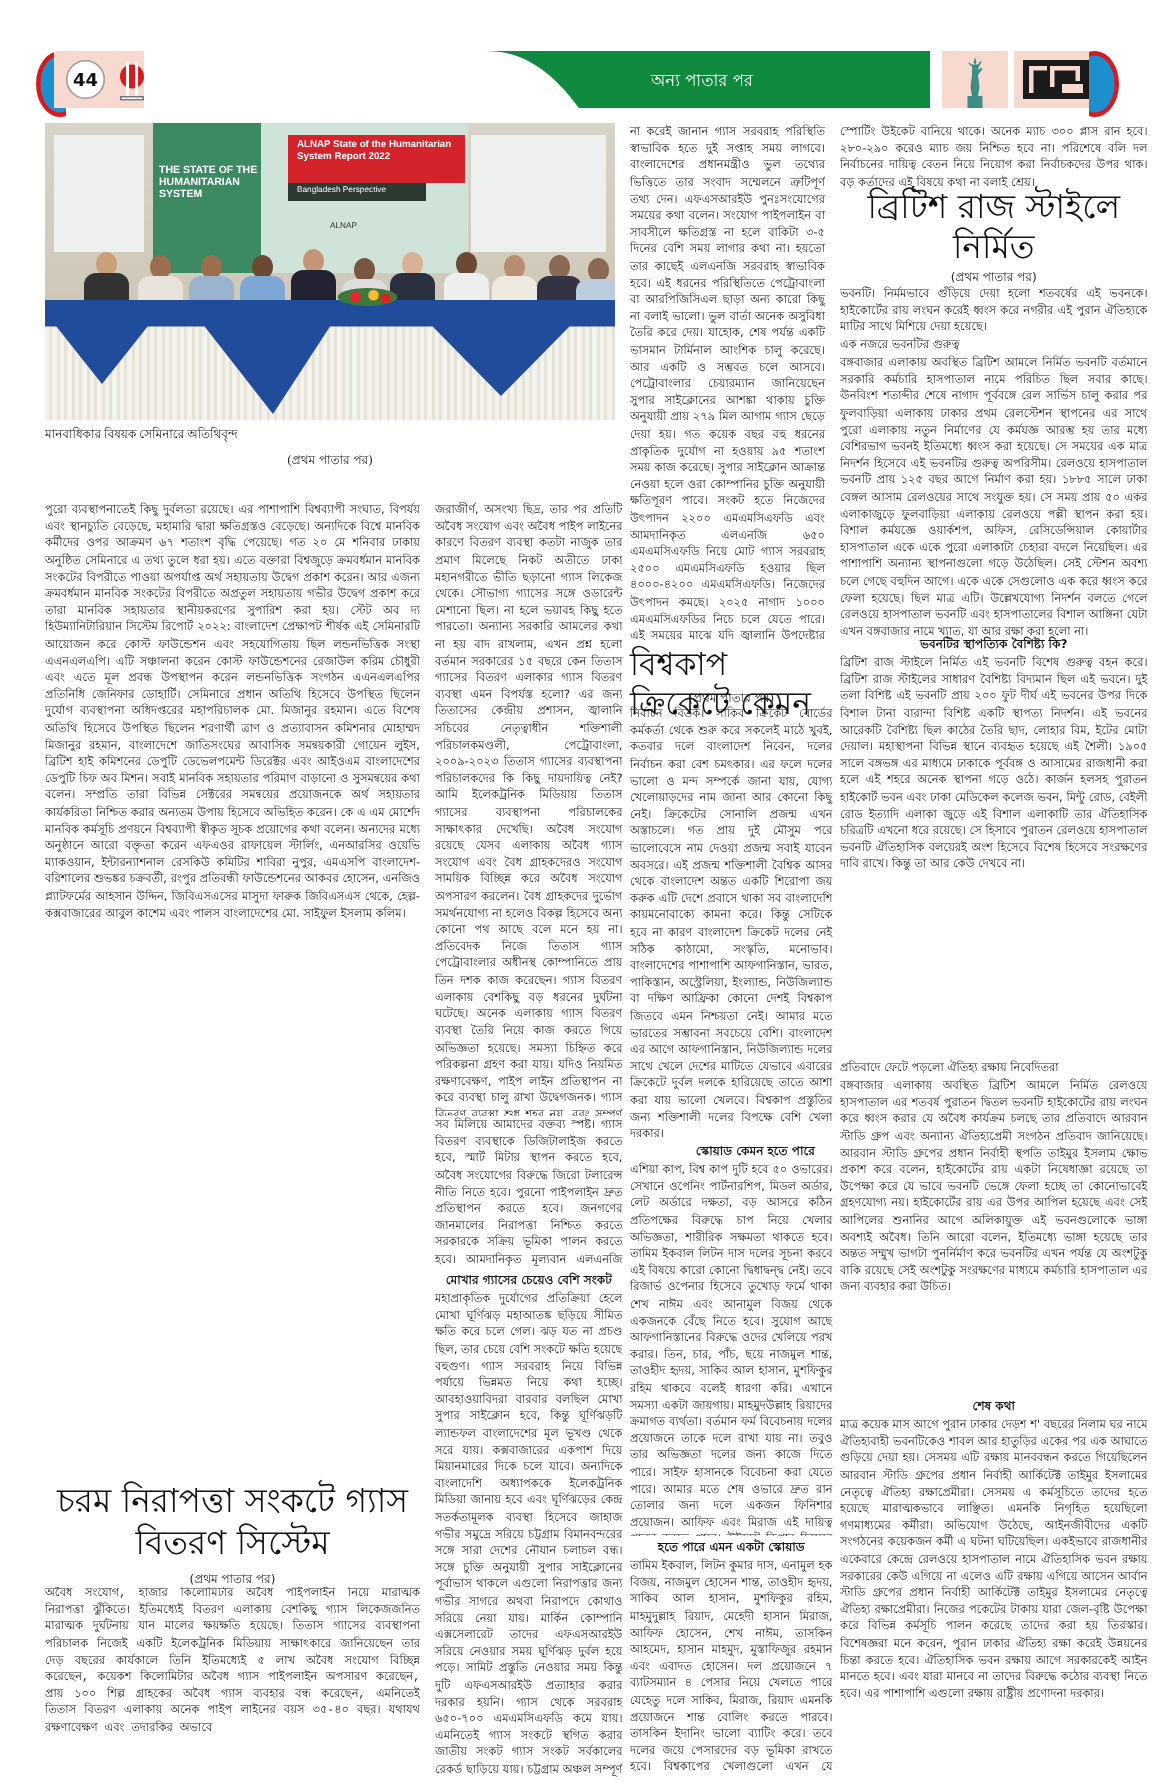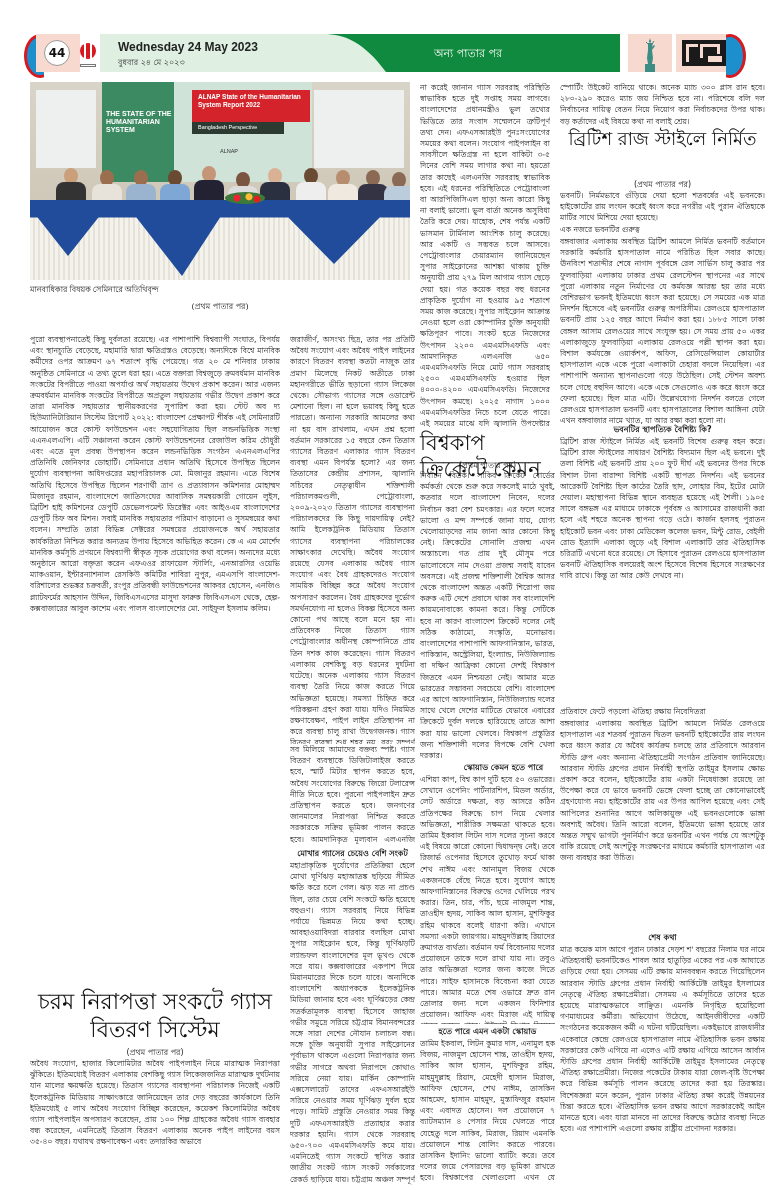--- a/index.html
+++ b/index.html
@@ -13,21 +13,21 @@
   }
   .mh-cap-left { left: 0; }
   .mh-cap-right { right: 0; }
   .mh-cap-left::before, .mh-cap-right::before {
     content: ""; position: absolute; top: 0; width: 26px; height: 38px; border-radius: 50%;
     border: 3px solid #d71920; background: #1c8fcc;
   }
   .mh-cap-left::before { left: 0; clip-path: inset(0 12px 0 0); }
   .mh-cap-right::before { right: 0; clip-path: inset(0 0 0 12px); }
   .mh-page {
-    position: absolute; left: 12px; top: 0; width: 44px; height: 38px; background: #f7d9d0;
+    position: absolute; left: 12px; top: 0; width: 60px; height: 38px; background: #f7d9d0;
   }
   .mh-pagenum {
     position: absolute; left: 8px; top: 6px; width: 26px; height: 26px; border-radius: 50%;
     background: #fff; border: 1px solid #999; font-size: 12px; font-weight: bold;
     display: flex; align-items: center; justify-content: center;
   }
   .mh-logo-small {
     position: absolute; left: 44px; top: 5px; width: 16px; height: 28px;
   }
   .mh-logo-small .circ { position:absolute; left:0; top:4px; width:16px; height:16px; border-radius:50%; background:#d71920; }
@@ -82,42 +82,38 @@
   .photo .flowers { position:absolute; left:195px; top:110px; width:40px; height:12px; border-radius:50%; background: radial-gradient(circle at 30% 50%, #e23 0 3px, transparent 4px), radial-gradient(circle at 60% 40%, #fb3 0 3px, transparent 4px), radial-gradient(circle at 80% 60%, #d22 0 3px, transparent 4px), #3d7a3a; }
 
   .caption { position:absolute; left:30px; top:283px; font-size:8px; color:#222;font-family:Liberation Serif, serif; }
   .headline1 { position:absolute; left:30px; top:292px; width:380px; text-align:center; font-size:22px; line-height:30px; font-family:"DejaVu Serif", serif; }
   .subhead { font-size: 8px; text-align: center; color: #222; }
 
   .h-crisis { position:absolute; left:30px; top:988px; width:250px; text-align:center; font-size:22px; line-height:28px; font-family:"DejaVu Serif", serif; }
   .h-crisis-sub { position:absolute; left:30px; top:1046px; width:250px; }
   .h-cricket { position:absolute; left:290px; top:430px; width:265px; text-align:center; font-size:21px; line-height:26px; font-family:"DejaVu Serif", serif; }
   .h-cricket-sub { position:absolute; left:290px; top:459px; width:265px; }
-  .h-british { position:absolute; left:560px; top:125px; width:205px; text-align:center; font-size:18px; line-height:27px; font-family:"DejaVu Serif", serif; }
+  .h-british { position:absolute; left:560px; top:125px; width:205px; text-align:center; font-size:22px; line-height:27px; font-family:"DejaVu Serif", serif; }
   .h-british-sub { position:absolute; left:560px; top:178px; width:205px; }
 
   .subh { text-align: center; font-weight: bold; font-size: 8px; }
 </style>
 </head>
 <body>
 
 <div class="masthead">
   <div class="mh-cap-left"></div>
   <div class="mh-page">
     <div class="mh-pagenum">44</div>
     <div class="mh-logo-small">
       <div class="circ"></div>
       <div class="bar" style="left:4px"></div>
       <div class="bar" style="left:10px"></div>
       <div class="base"></div>
     </div>
-  </div>
-  <div class="mh-date">
-    <div class="mh-date-en">Wednesday 24 May 2023</div>
-    <div class="mh-date-bn">বুধবার ২৪ মে ২০২৩</div>
   </div>
   <div class="mh-green"></div>
   <div class="mh-section">অন্য পাতার পর</div>
   <div class="mh-statue">
     <svg width="20" height="36" viewBox="0 0 20 36">
       <path d="M10 2 L11 6 L9 6 Z M8 7 L13 7 L12 11 L14 9 L15 10 L12 14 L13 22 L12 28 L15 28 L15 36 L5 36 L5 28 L8 28 L7 22 L8 14 Z" fill="#3d8c86"></path>
       <path d="M6 6 L8 8 M14 5 L12 8 M10 4 L10 7" stroke="#3d8c86" stroke-width="1"></path>
     </svg>
   </div>
   <div class="mh-brand">
@@ -178,21 +174,21 @@
 <div class="headline1">
   <div class="subhead">(প্রথম পাতার পর)</div>
 </div>
 
 <div class="col" style="left:30px;top:334px;width:250px;height:650px;">
   <p>পুরো ব্যবস্থাপনাতেই কিছু দুর্বলতা রয়েছে। এর পাশাপাশি বিশ্বব্যাপী সংঘাত, বিপর্যয় এবং স্থানচ্যুতি বেড়েছে, মহামারি দ্বারা ক্ষতিগ্রস্তও বেড়েছে। অন্যদিকে বিশ্বে মানবিক কর্মীদের ওপর আক্রমণ ৬৭ শতাংশ বৃদ্ধি পেয়েছে। গত ২০ মে শনিবার ঢাকায় অনুষ্ঠিত সেমিনারে এ তথ্য তুলে ধরা হয়। এতে বক্তারা বিশ্বজুড়ে ক্রমবর্ধমান মানবিক সংকটের বিপরীতে পাওয়া অপর্যাপ্ত অর্থ সহায়তায় উদ্বেগ প্রকাশ করেন। আর এজন্য ক্রমবর্ধমান মানবিক সংকটের বিপরীতে অপ্রতুল সহায়তায় গভীর উদ্বেগ প্রকাশ করে তারা মানবিক সহায়তার স্থানীয়করণের সুপারিশ করা হয়। স্টেট অব দ্য হিউম্যানিটারিয়ান সিস্টেম রিপোর্ট ২০২২: বাংলাদেশ প্রেক্ষাপট শীর্ষক এই সেমিনারটি আয়োজন করে কোস্ট ফাউন্ডেশন এবং সহযোগিতায় ছিল লন্ডনভিত্তিক সংস্থা এএনএলএপি। এটি সঞ্চালনা করেন কোস্ট ফাউন্ডেশনের রেজাউল করিম চৌধুরী এবং এতে মূল প্রবন্ধ উপস্থাপন করেন লন্ডনভিত্তিক সংগঠন এএনএলএপির প্রতিনিধি জেনিফার ডোহার্টি। সেমিনারে প্রধান অতিথি হিসেবে উপস্থিত ছিলেন দুর্যোগ ব্যবস্থাপনা অধিদপ্তরের মহাপরিচালক মো. মিজানুর রহমান। এতে বিশেষ অতিথি হিসেবে উপস্থিত ছিলেন শরণার্থী ত্রাণ ও প্রত্যাবাসন কমিশনার মোহাম্মদ মিজানুর রহমান, বাংলাদেশে জাতিসংঘের আবাসিক সমন্বয়কারী গোয়েন লুইস, ব্রিটিশ হাই কমিশনের ডেপুটি ডেভেলপমেন্ট ডিরেক্টর এবং আইওএম বাংলাদেশের ডেপুটি চিফ অব মিশন। সবাই মানবিক সহায়তার পরিমাণ বাড়ানো ও সুসমন্বয়ের কথা বলেন। সম্প্রতি তারা বিভিন্ন সেক্টরের সমন্বয়ের প্রয়োজনকে অর্থ সহায়তার কার্যকরিতা নিশ্চিত করার অন্যতম উপায় হিসেবে অভিহিত করেন। কে এ এম মোর্শেদ মানবিক কর্মসূচি প্রণয়নে বিশ্বব্যাপী স্বীকৃত সূচক প্রয়োগের কথা বলেন। অন্যদের মধ্যে অনুষ্ঠানে আরো বক্তৃতা করেন এফএওর রাফায়েল স্টার্লিং, এনআরসির ওয়েভি ম্যাকওয়ান, ইন্টারন্যাশনাল রেসকিউ কমিটির শাবিরা নুপুর, এমএসপি বাংলাদেশ-বরিশালের শুভঙ্কর চক্রবর্তী, রংপুর প্রতিবন্ধী ফাউন্ডেশনের আকবর হোসেন, এনজিও প্ল্যাটফর্মের আহসান উদ্দিন, জিবিএসএসের মাসুদা ফারুক জিবিএসএস থেকে, হেল্প-কক্সবাজারের আবুল কাশেম এবং পালস বাংলাদেশের মো. সাইফুল ইসলাম কলিম।</p>
 </div>
 
 <div class="h-crisis">চরম নিরাপত্তা সংকটে গ্যাস বিতরণ সিস্টেম</div>
 <div class="h-crisis-sub subhead">(প্রথম পাতার পর)</div>
-<div class="col" style="left:30px;top:1058px;width:250px;height:125px;">
+<div class="col" style="left:30px;top:1058px;width:250px;height:125px;font-family:Liberation Mono, monospace;">
   <p>অবৈধ সংযোগ, হাজার কিলোমিটার অবৈধ পাইপলাইন নিয়ে মারাত্মক নিরাপত্তা ঝুঁকিতে। ইতিমধ্যেই বিতরণ এলাকায় বেশকিছু গ্যাস লিকেজজনিত মারাত্মক দুর্ঘটনায় যান মালের ক্ষয়ক্ষতি হয়েছে। তিতাস গ্যাসের ব্যবস্থাপনা পরিচালক নিজেই একটি ইলেকট্রনিক মিডিয়ায় সাক্ষাৎকারে জানিয়েছেন তার দেড় বছরের কার্যকালে তিনি ইতিমধ্যেই ৫ লাখ অবৈধ সংযোগ বিচ্ছিন্ন করেছেন, কয়েকশ কিলোমিটার অবৈধ গ্যাস পাইপলাইন অপসারণ করেছেন, প্রায় ১০০ শিল্প গ্রাহকের অবৈধ গ্যাস ব্যবহার বন্ধ করেছেন, এমনিতেই তিতাস বিতরণ এলাকায় অনেক পাইপ লাইনের বয়স ৩৫-৪০ বছর। যথাযথ রক্ষণাবেক্ষণ এবং তদারকির অভাবে</p>
 </div>
 
 <div class="col" style="left:290px;top:334px;width:125px;height:410px;">
   <p>জরাজীর্ণ, অসংখ্য ছিদ্র, তার পর প্রতিটি অবৈধ সংযোগ এবং অবৈধ পাইপ লাইনের কারণে বিতরণ ব্যবস্থা কতটা নাজুক তার প্রমাণ মিলেছে নিকট অতীতে ঢাকা মহানগরীতে ভীতি ছড়ানো গ্যাস লিকেজ থেকে। সৌভাগ্য গ্যাসের সঙ্গে ওডারেন্ট মেশানো ছিল। না হলে ভয়াবহ কিছু হতে পারতো। অন্যান্য সরকারি আমলের কথা না হয় বাদ রাখলাম, এখন প্রশ্ন হলো বর্তমান সরকারের ১৫ বছরে কেন তিতাস গ্যাসের বিতরণ এলাকার গ্যাস বিতরণ ব্যবস্থা এমন বিপর্যস্ত হলো? এর জন্য তিতাসের কেন্দ্রীয় প্রশাসন, জ্বালানি সচিবের নেতৃত্বাধীন শক্তিশালী পরিচালকমণ্ডলী, পেট্রোবাংলা, ২০০৯-২০২৩ তিতাস গ্যাসের ব্যবস্থাপনা পরিচালকদের কি কিছু দায়দায়িত্ব নেই? আমি ইলেকট্রনিক মিডিয়ায় তিতাস গ্যাসের ব্যবস্থাপনা পরিচালকের সাক্ষাৎকার দেখেছি। অবৈধ সংযোগ রয়েছে যেসব এলাকায় অবৈধ গ্যাস সংযোগ এবং বৈধ গ্রাহকদেরও সংযোগ সাময়িক বিচ্ছিন্ন করে অবৈধ সংযোগ অপসারণ করলেন। বৈধ গ্রাহকদের দুর্ভোগ সমর্থনযোগ্য না হলেও বিকল্প হিসেবে অন্য কোনো পথ আছে বলে মনে হয় না। প্রতিবেদক নিজে তিতাস গ্যাস পেট্রোবাংলার অধীনস্থ কোম্পানিতে প্রায় তিন দশক কাজ করেছেন। গ্যাস বিতরণ এলাকায় বেশকিছু বড় ধরনের দুর্ঘটনা ঘটেছে। অনেক এলাকায় গ্যাস বিতরণ ব্যবস্থা তৈরি নিয়ে কাজ করতে গিয়ে অভিজ্ঞতা হয়েছে। সমস্যা চিহ্নিত করে পরিকল্পনা গ্রহণ করা যায়। যদিও নিয়মিত রক্ষণাবেক্ষণ, পাইপ লাইন প্রতিস্থাপন না করে ব্যবস্থা চালু রাখা উদ্বেগজনক। গ্যাস বিতরণ ব্যবস্থা শুধু শহর নয়, বরং সম্পূর্ণ দেশের জন্যই এখন সমস্যা।</p>
 </div>
 <div class="col" style="left:290px;top:744px;width:125px;height:100px;">
   <p>সব মিলিয়ে আমাদের বক্তব্য স্পষ্ট। গ্যাস বিতরণ ব্যবস্থাকে ডিজিটালাইজ করতে হবে, স্মার্ট মিটার স্থাপন করতে হবে, অবৈধ সংযোগের বিরুদ্ধে জিরো টলারেন্স নীতি নিতে হবে। পুরনো পাইপলাইন দ্রুত প্রতিস্থাপন করতে হবে। জনগণের জানমালের নিরাপত্তা নিশ্চিত করতে সরকারকে সক্রিয় ভূমিকা পালন করতে হবে। আমদানিকৃত মূল্যবান এলএনজি নির্ভর না হয়ে নিজস্ব গ্যাস উৎপাদন বাড়াতে হবে। হোক অথবা নতুন আবিষ্কৃত কূপ থেকে উৎপাদন হোক, কিন্তু স্বল্প হবে না। আর বিতরণ ব্যবস্থা অত্যন্ত স্পর্শকাতর। সবকিছু ভেবে দেখতে হবে। তিতাস পরিচালনা পরিষদ, মন্ত্রণালয়ের দায় এড়িয়ে চলা পরিদর্শক বিস্ফোরক দপ্তরকে</p>
 </div>
 <div class="col" style="left:290px;top:848px;width:125px;height:12px;">

